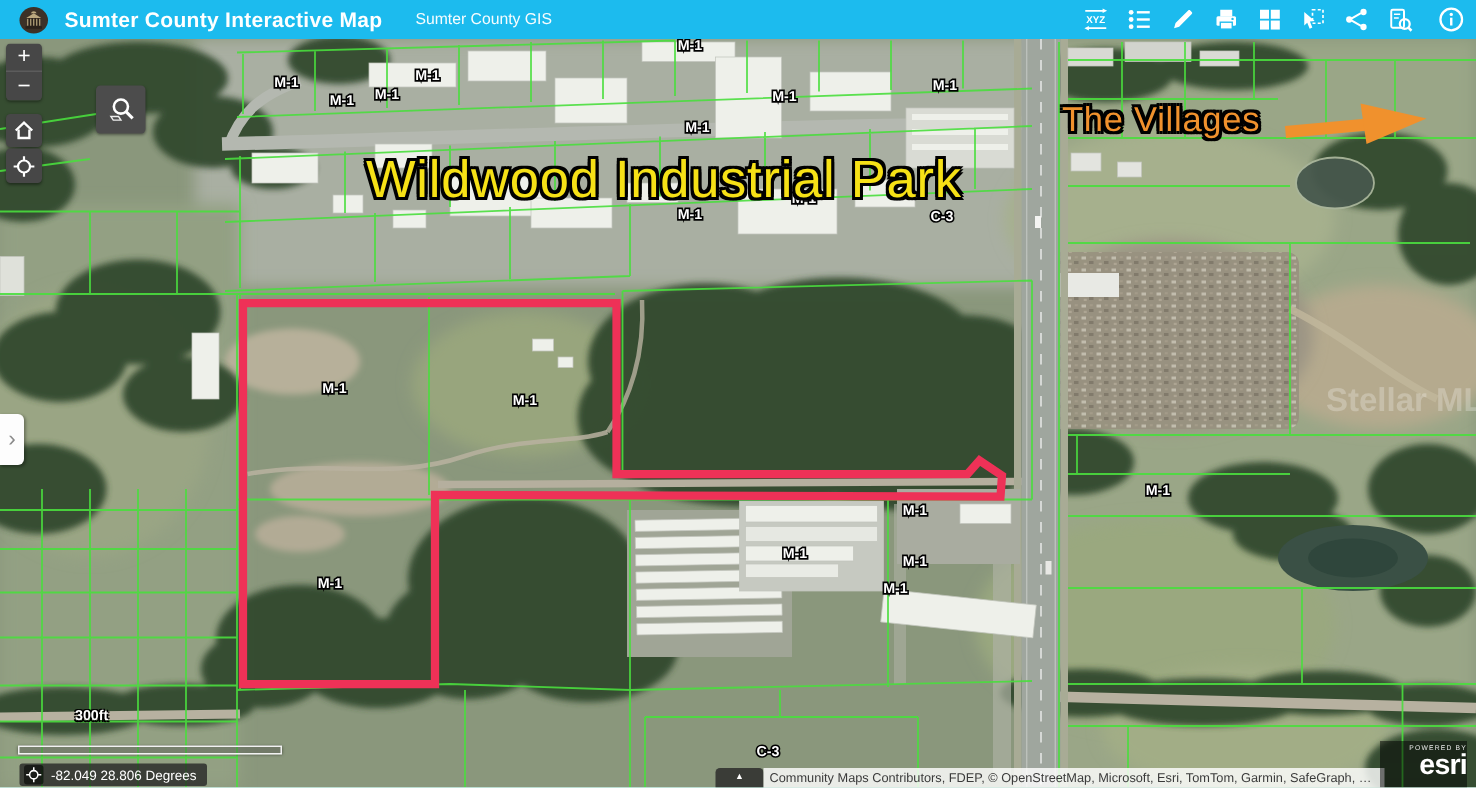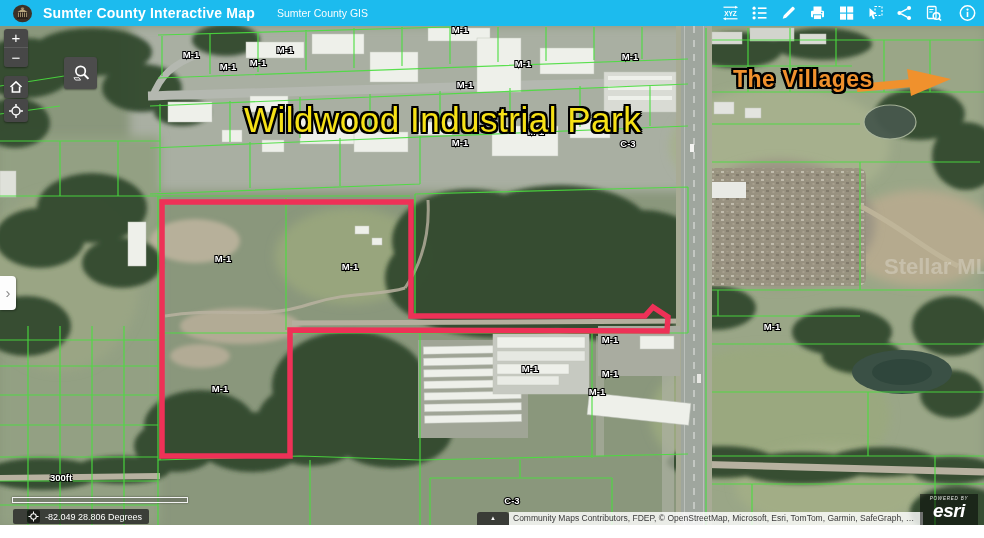--- a/index.html
+++ b/index.html
@@ -23,21 +23,21 @@
   .map{position:absolute;top:26px;left:0;width:984px;height:499px;overflow:hidden;background:#8a977c;}
   .map > svg.base{position:absolute;top:0;left:0;}
 
   .zl{font:bold 9.5px "Liberation Sans",sans-serif;fill:#fff;stroke:#000;stroke-width:2.2px;
       paint-order:stroke;text-anchor:middle;}
 
   .lbl-wildwood{position:absolute;left:244px;top:74px;font-size:35px;font-weight:400;
       color:#f6e116;letter-spacing:.5px;white-space:nowrap;z-index:6;
       text-shadow:-2px -2px 0 #000,2px -2px 0 #000,-2px 2px 0 #000,2px 2px 0 #000,
                   -2px 0 0 #000,2px 0 0 #000,0 -2px 0 #000,0 2px 0 #000;}
-  .lbl-villages{position:absolute;left:692px;top:40px;font-size:23px;font-weight:700;
+  .lbl-villages{position:absolute;left:667px;top:40px;font-size:23px;font-weight:400;
       color:#f0912d;letter-spacing:.5px;white-space:nowrap;z-index:6;
       text-shadow:-2px -2px 0 #000,2px -2px 0 #000,-2px 2px 0 #000,2px 2px 0 #000,
                   -2px 0 0 #000,2px 0 0 #000,0 -2px 0 #000,0 2px 0 #000;padding-left:41px;}
   .watermark{position:absolute;left:884px;top:228px;font-size:22px;font-weight:bold;
       color:rgba(255,255,255,.25);white-space:nowrap;z-index:4;}
 
   
   .zoomgrp{position:absolute;left:4px;top:3px;width:24px;border-radius:3px;overflow:hidden;z-index:10;
       box-shadow:0 1px 2px rgba(0,0,0,.4);}
   .zoomgrp button{display:block;width:24px;height:19px;border:none;background:#474747;color:#fff;
@@ -51,32 +51,32 @@
   .panel-tab{position:absolute;left:0;top:250px;width:16px;height:34px;background:#fdfdfd;
       border:none;border-radius:0 4px 4px 0;color:#8a8a8a;font-size:15px;line-height:32px;
       padding:0;cursor:pointer;z-index:10;box-shadow:1px 1px 2px rgba(0,0,0,.3);}
 
   
   .scalebar{position:absolute;left:12px;top:471px;width:174px;height:4px;
       border:1px solid #f2f2f2;background:rgba(70,70,70,.35);z-index:11;box-shadow:0 0 2px rgba(0,0,0,.55);}
   .scalelabel{position:absolute;left:50px;top:446px;font-size:9.5px;font-weight:bold;color:#fff;z-index:12;
       text-shadow:-1px -1px 0 #000,1px -1px 0 #000,-1px 1px 0 #000,1px 1px 0 #000;}
   .coords{position:absolute;left:13px;top:483px;height:15px;background:rgba(34,34,34,.78);
-      border-radius:2px;display:flex;align-items:center;gap:5px;padding:0 7px 0 14px;z-index:11;}
+      border-radius:2px;display:flex;align-items:center;gap:5px;padding:0 7px 0 3px;z-index:11;}
   .coords .xbtn{width:13px;height:13px;background:rgba(0,0,0,.55);border:none;border-radius:2px;
       padding:0;display:flex;align-items:center;justify-content:center;cursor:pointer;}
   .coords .ctext{color:#fff;font-size:9px;white-space:nowrap;}
   .attr-tab{position:absolute;left:477px;top:486px;width:32px;height:13px;background:rgba(40,40,40,.82);
       border:none;border-radius:3px 3px 0 0;color:#fff;font-size:6px;line-height:13px;padding:0;
       cursor:pointer;z-index:11;}
   .attr-bar{position:absolute;left:509px;top:486px;width:414px;height:28px;background:rgba(255,255,255,.82);
       color:#3a3a3a;font-size:8.5px;line-height:13px;padding:0 4px;box-sizing:border-box;
       white-space:nowrap;overflow:hidden;z-index:11;}
   .esri{position:absolute;left:920px;top:468px;width:58px;height:31px;background:rgba(0,0,0,.5);
-      z-index:11;text-align:center;color:#fff;font-style:italic;}
+      z-index:11;text-align:right;color:#fff;}
   .esri .pb{font-size:4.5px;letter-spacing:.8px;margin-top:2px;opacity:.9;}
   .esri .logo{font-size:19px;font-weight:bold;line-height:1.1;letter-spacing:-.5px;}
 
   .bottom-strip{position:absolute;left:0;top:525px;width:984px;height:13px;background:#fff;}
 </style>
 </head>
 <body>
 
 <div class="app">
 

